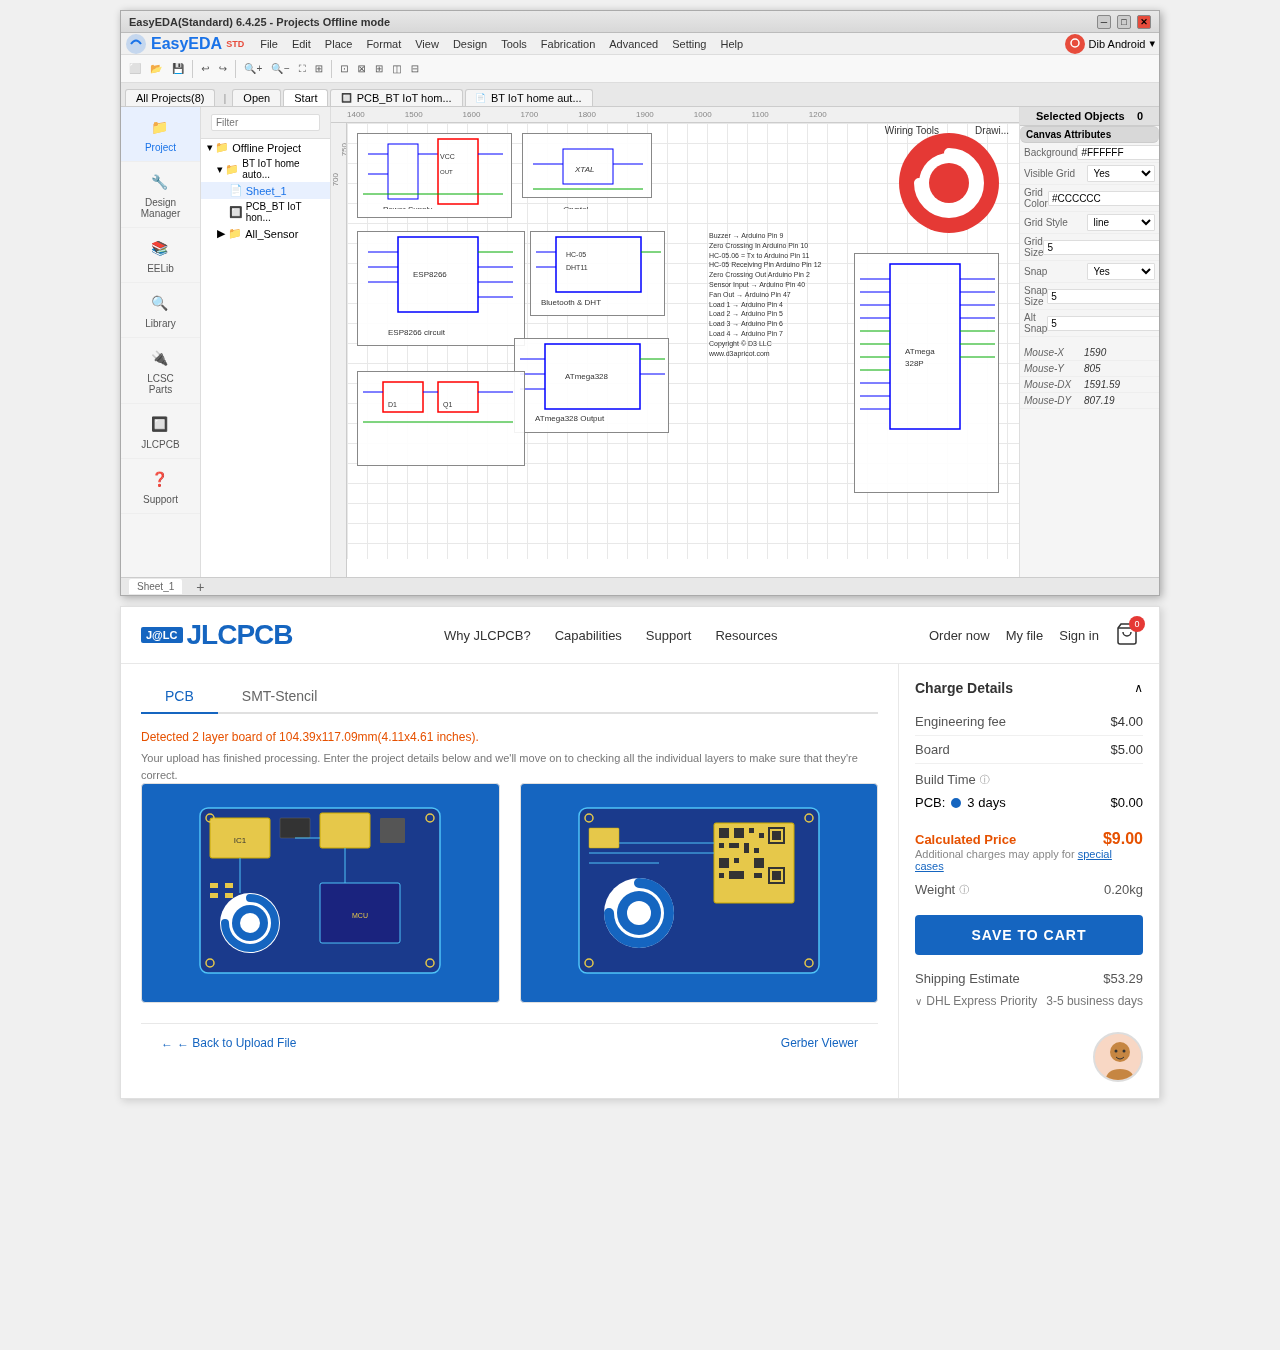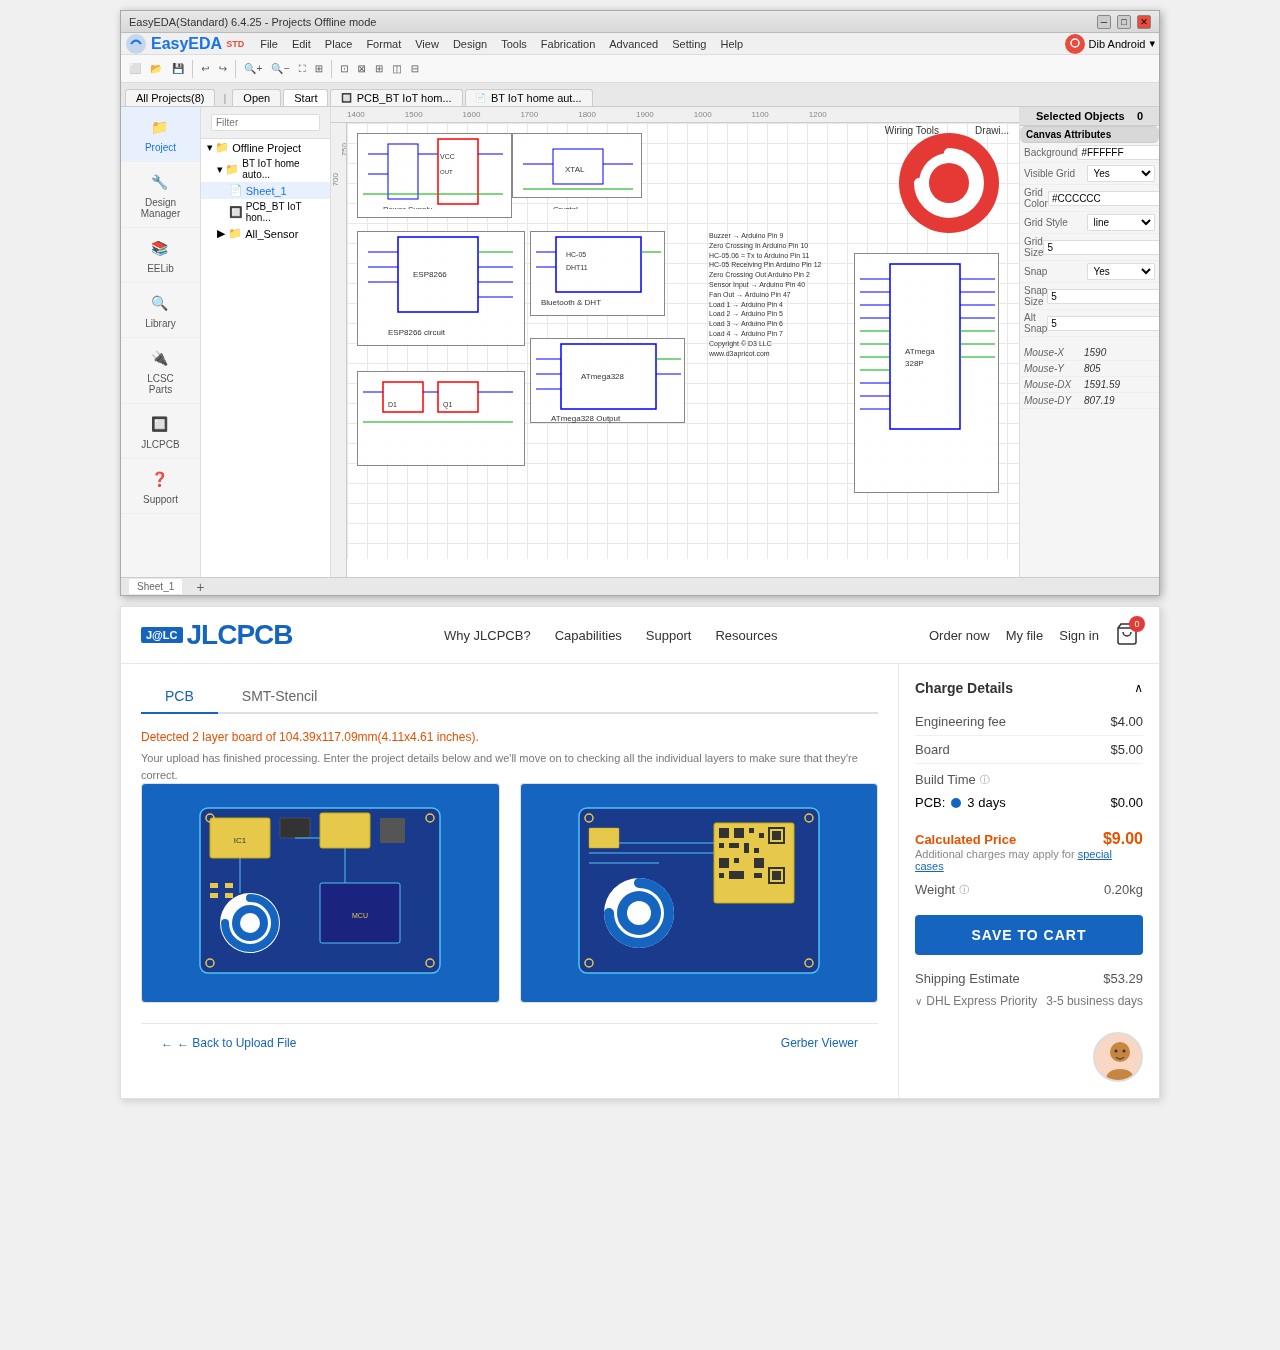--- a/index.html
+++ b/index.html
@@ -14,20 +14,21 @@
       background: #f5f5f5;
     }
     .title-bar {
       background: linear-gradient(to bottom, #e8e8e8, #d8d8d8);
       height: 22px;
       display: flex;
       align-items: center;
       padding: 0 8px;
       border-bottom: 1px solid #bbb;
       justify-content: space-between;
+      font-weight: bold;
     }
     .title-bar-text { font-size: 11px; color: #333; }
     .title-bar-controls { display: flex; gap: 6px; }
     .title-bar-btn { width: 14px; height: 14px; border-radius: 2px; border: 1px solid #888; background: #ccc; cursor: pointer; display: flex; align-items: center; justify-content: center; font-size: 9px; }
     .title-bar-btn.close { background: #e74c3c; }
 
     .menu-bar {
       background: #f0f0f0;
       height: 22px;
       display: flex;
@@ -646,21 +647,21 @@
               <line x1="60" y1="20" x2="80" y2="20" stroke="#00f" stroke-width="1"></line>
               <rect x="80" y="5" width="40" height="65" fill="none" stroke="red" stroke-width="1.5"></rect>
               <text x="82" y="25" font-size="7" fill="#333">VCC</text>
               <text x="82" y="40" font-size="6" fill="#333">OUT</text>
               <line x1="120" y1="20" x2="145" y2="20" stroke="#00f" stroke-width="1"></line>
               <line x1="5" y1="60" x2="145" y2="60" stroke="#0a0" stroke-width="1"></line>
               <text x="25" y="78" font-size="8" fill="#333">Power Supply</text>
             </svg>
           </div>
 
-          <div style="position:absolute; left:165px; top:10px; width:130px; height:65px; border:1px solid #888; background:rgba(255,255,255,0.9);">
+          <div style="position:absolute; left:175px; top:10px; width:130px; height:65px; border:1px solid #888; background:rgba(255,255,255,0.9);font-style:italic;">
             <svg width="130" height="75">
               <line x1="10" y1="30" x2="40" y2="30" stroke="#00f" stroke-width="1"></line>
               <rect x="40" y="15" width="50" height="35" fill="none" stroke="#00f" stroke-width="1"></rect>
               <text x="52" y="38" font-size="8" fill="#333">XTAL</text>
               <line x1="90" y1="30" x2="120" y2="30" stroke="#00f" stroke-width="1"></line>
               <line x1="10" y1="55" x2="120" y2="55" stroke="#0a0" stroke-width="1"></line>
               <text x="40" y="78" font-size="8" fill="#333">Crystal</text>
             </svg>
           </div>
 
@@ -709,21 +710,21 @@
             <div>Sensor Input → Arduino Pin 40</div>
             <div>Fan Out → Arduino Pin 47</div>
             <div>Load 1 → Arduino Pin 4</div>
             <div>Load 2 → Arduino Pin 5</div>
             <div>Load 3 → Arduino Pin 6</div>
             <div>Load 4 → Arduino Pin 7</div>
             <div>Copyright © D3 LLC</div>
             <div>www.d3apricot.com</div>
           </div>
 
-          <div style="position:absolute; left:183px; top:215px; width:155px; height:85px; border:1px solid #888; background:rgba(255,255,255,0.9);">
+          <div style="position:absolute; left:167px; top:215px; width:155px; height:95px; border:1px solid #888; background:rgba(255,255,255,0.9);">
             <svg width="155" height="85">
               <rect x="30" y="5" width="95" height="65" fill="none" stroke="#00f" stroke-width="1.5"></rect>
               <text x="50" y="40" font-size="8" fill="#333">ATmega328</text>
               <line x1="5" y1="20" x2="30" y2="20" stroke="#00f" stroke-width="1"></line>
               <line x1="5" y1="35" x2="30" y2="35" stroke="#00f" stroke-width="1"></line>
               <line x1="5" y1="50" x2="30" y2="50" stroke="#00f" stroke-width="1"></line>
               <line x1="125" y1="20" x2="150" y2="20" stroke="#0a0" stroke-width="1"></line>
               <line x1="125" y1="35" x2="150" y2="35" stroke="#00f" stroke-width="1"></line>
               <text x="20" y="82" font-size="8" fill="#333">ATmega328 Output</text>
             </svg>

